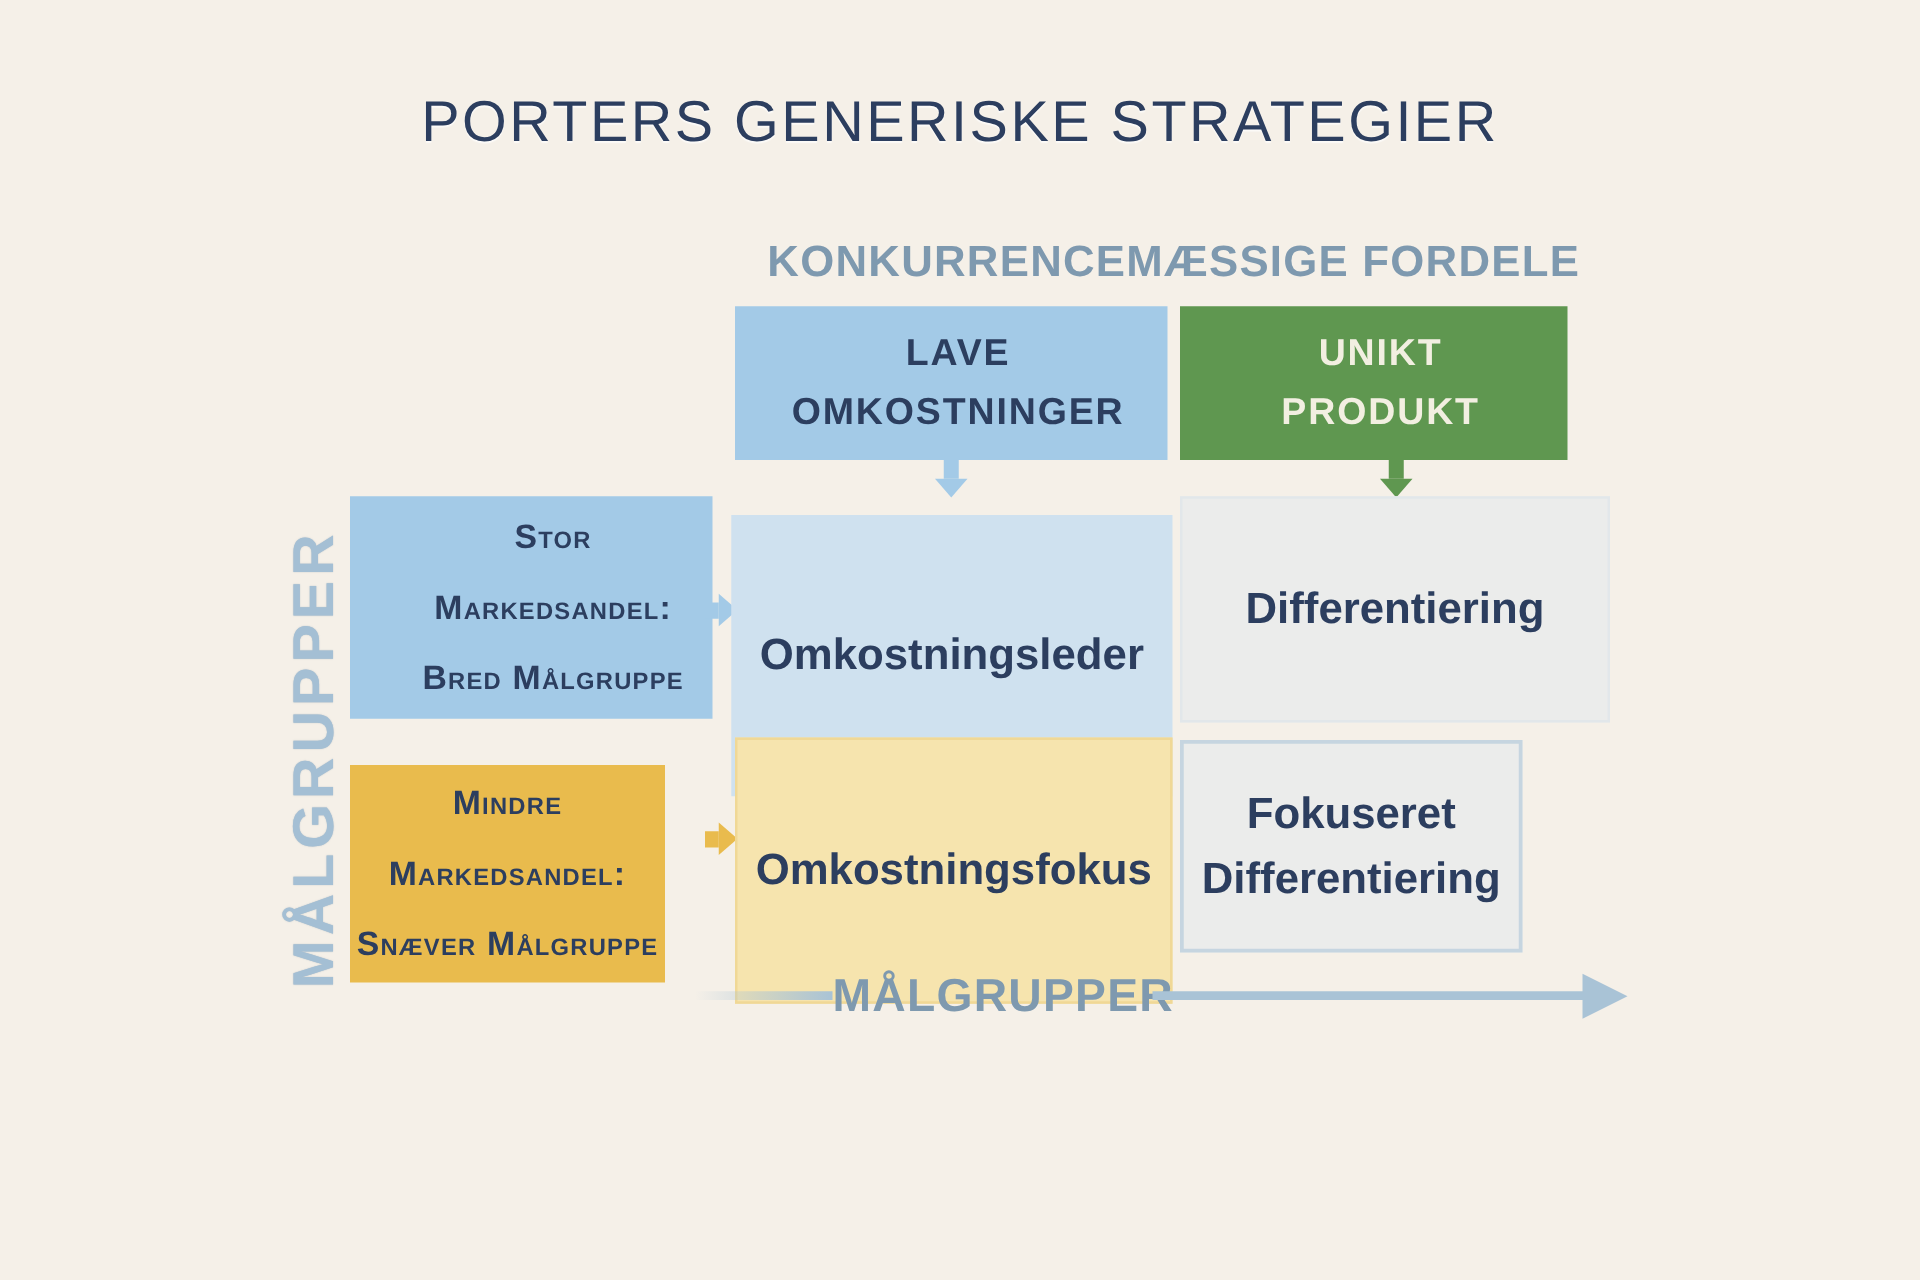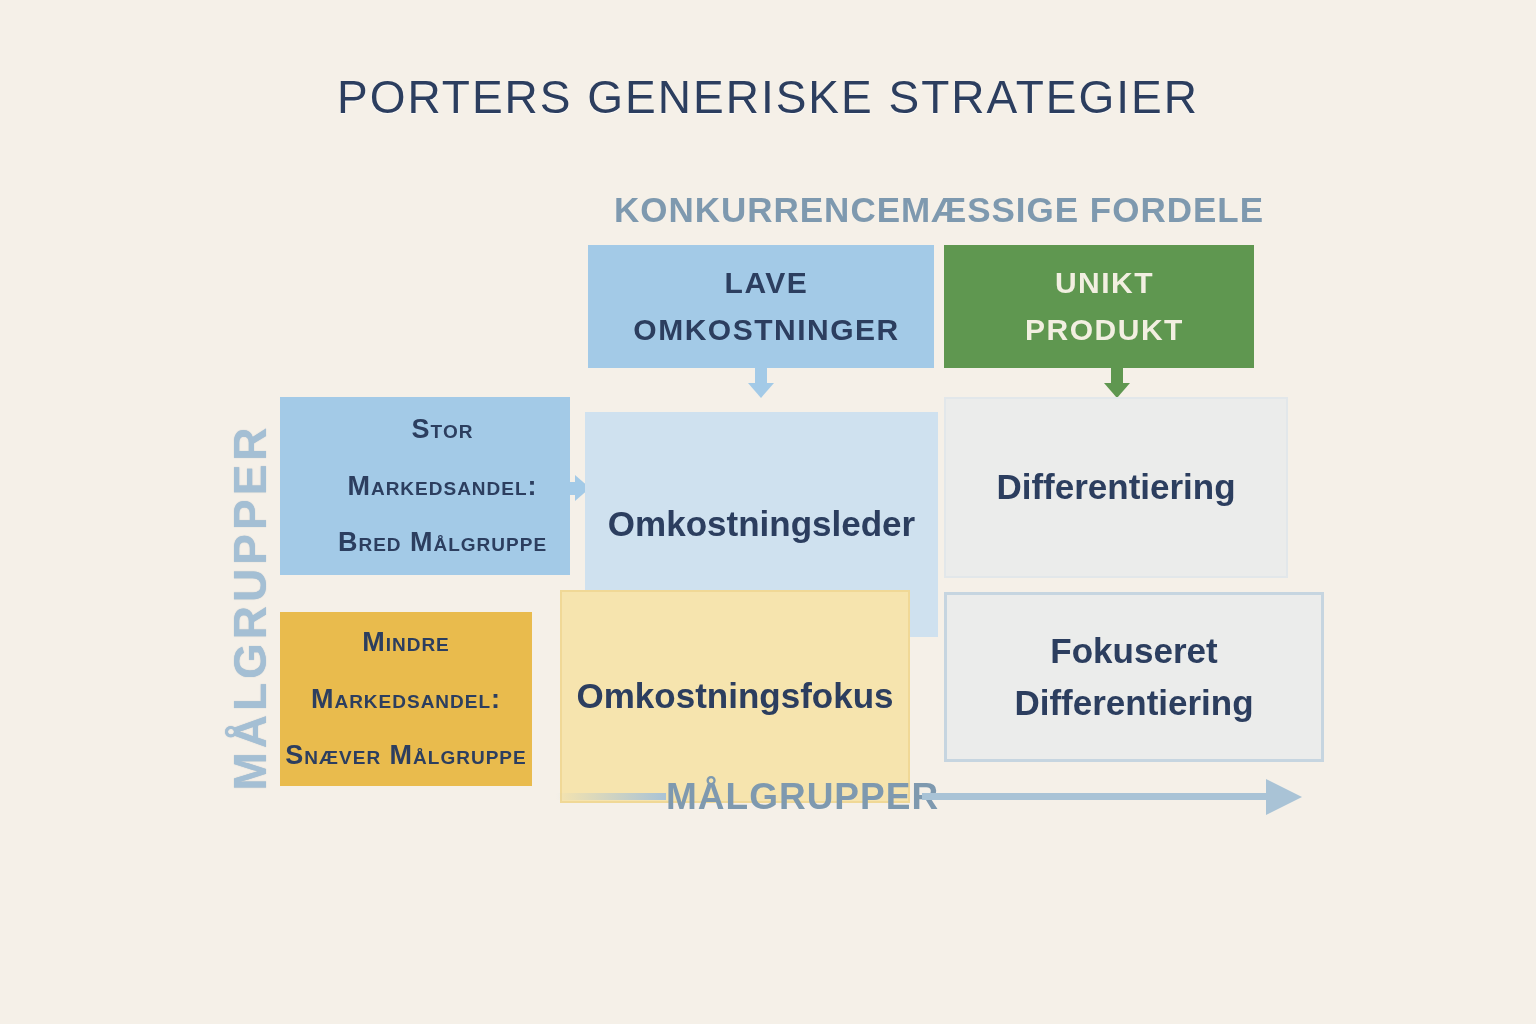--- a/index.html
+++ b/index.html
@@ -27,22 +27,22 @@
   }
   .col-header { font-size:30px; letter-spacing:1.5px; line-height:1.55;padding-left:11px; }
   .col-header.blue  { left:588px; top:245px; width:346px; height:123px; background:var(--blue); }
   .col-header.green { left:944px; top:245px; width:310px; height:123px; background:var(--green); color:var(--cream); }
   .row-header { font-size:27px; font-variant:small-caps; letter-spacing:1px; line-height:2.1; }
   .row-header.broad  { left:280px; top:397px; width:290px; height:178px; background:var(--blue);padding-left:35px; }
   .row-header.narrow { left:280px; top:612px; width:252px; height:174px; background:var(--gold);align-items:center; }
   .cell { font-size:35px; line-height:1.5; }
   .cell.costleader { left:585px; top:397px; width:353px; height:225px; background:var(--cellBlue);margin-top:15px; }
   .cell.diff       { left:944px; top:397px; width:344px; height:181px; background:var(--cellGray); border:2px solid var(--grayBorder); }
-  .cell.costfocus  { left:560px; top:590px; width:350px; height:213px; background:var(--cellYellow); border:2px solid var(--yellowBorder);align-items:center; }
-  .cell.focusdiff  { left:944px; top:592px; width:380px; height:170px; background:var(--cellGray); border:3px solid var(--focusBorder); }
+  .cell.costfocus  { left:588px; top:590px; width:350px; height:213px; background:var(--cellYellow); border:2px solid var(--yellowBorder);align-items:center; }
+  .cell.focusdiff  { left:944px; top:592px; width:274px; height:170px; background:var(--cellGray); border:3px solid var(--focusBorder); }
   .left-axis-label {
     position:absolute; left:250px; top:607px;
     transform:translate(-50%,-50%) rotate(-90deg);
     font-size:46px; font-weight:bold; letter-spacing:4px; white-space:nowrap;
     font-stretch:condensed;
     color:var(--axisBlue); text-shadow:0 0 1px rgba(125,152,175,.65);
   }
   
   .arrow-down { position:absolute; top:368px; width:26px; }
   .arrow-down .stem { width:12px; height:15px; margin:0 auto; }

